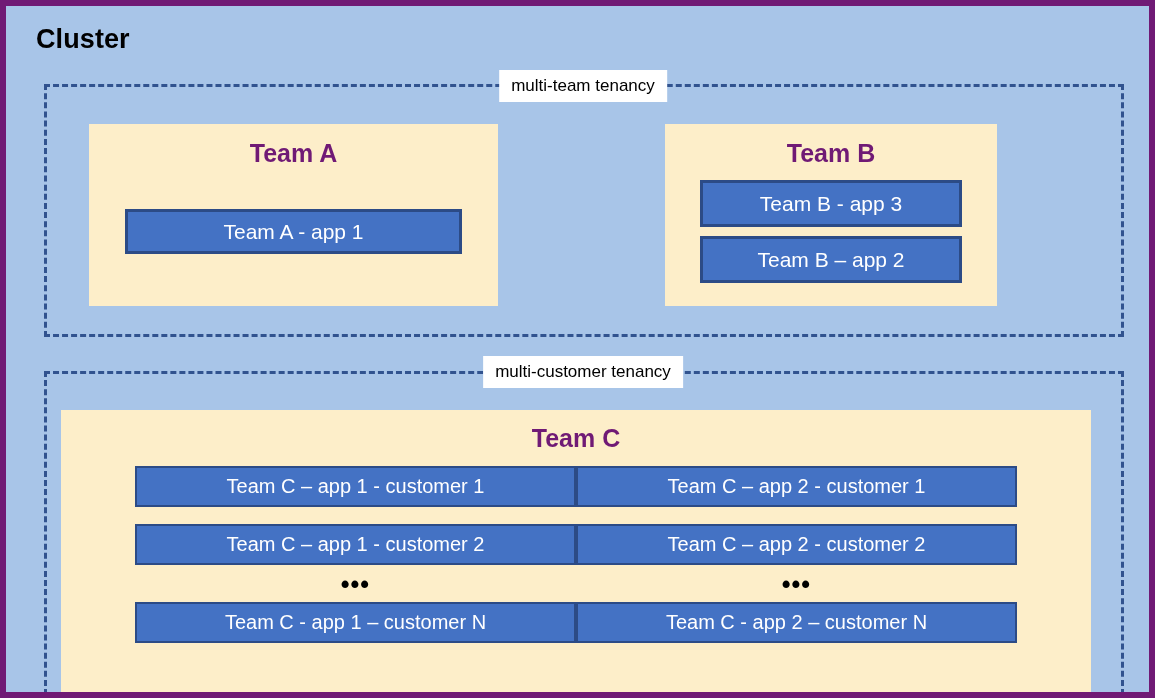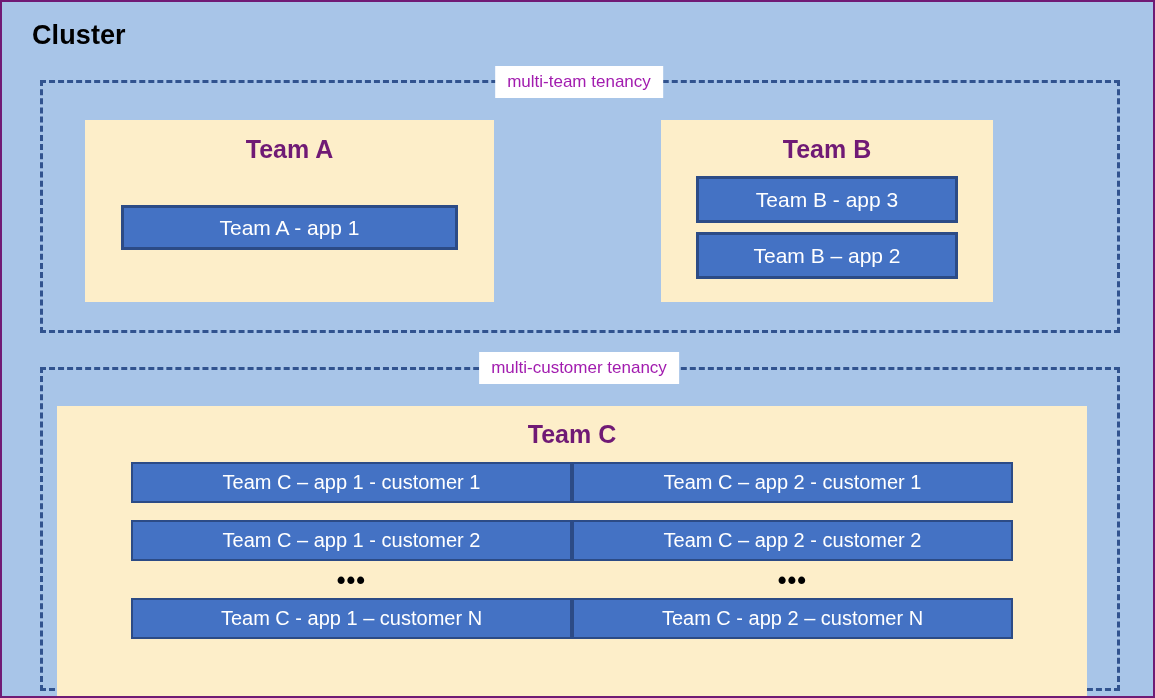--- a/index.html
+++ b/index.html
@@ -10,21 +10,21 @@
   body {
     font-family: "Liberation Sans", sans-serif;
   }
 
   #canvas {
     position: relative;
     width: 1155px;
     height: 698px;
     box-sizing: border-box;
     background: #a8c5e8;
-    border: 2px solid #701a75;
+    border: 6px solid #701a75;
     overflow: hidden;
   }
 
   
   .cluster-title {
     position: absolute;
     left: 30px;
     top: 18px;
     font-size: 27px;
     font-weight: bold;
@@ -49,21 +49,21 @@
   #zone-multi-customer {
     left: 38px;
     top: 365px;
     width: 1080px;
     height: 324px;
   }
 
   .tenancy-label {
     position: absolute;
     background: #ffffff;
-    color: #a21caf;
+    color: #000000;
     font-size: 17px;
     line-height: 17px;
     padding: 7px 12px 8px 12px;
     white-space: nowrap;
     transform: translateX(-50%);
   }
   #label-multi-team {
     left: 577px;
     top: 64px;
   }

